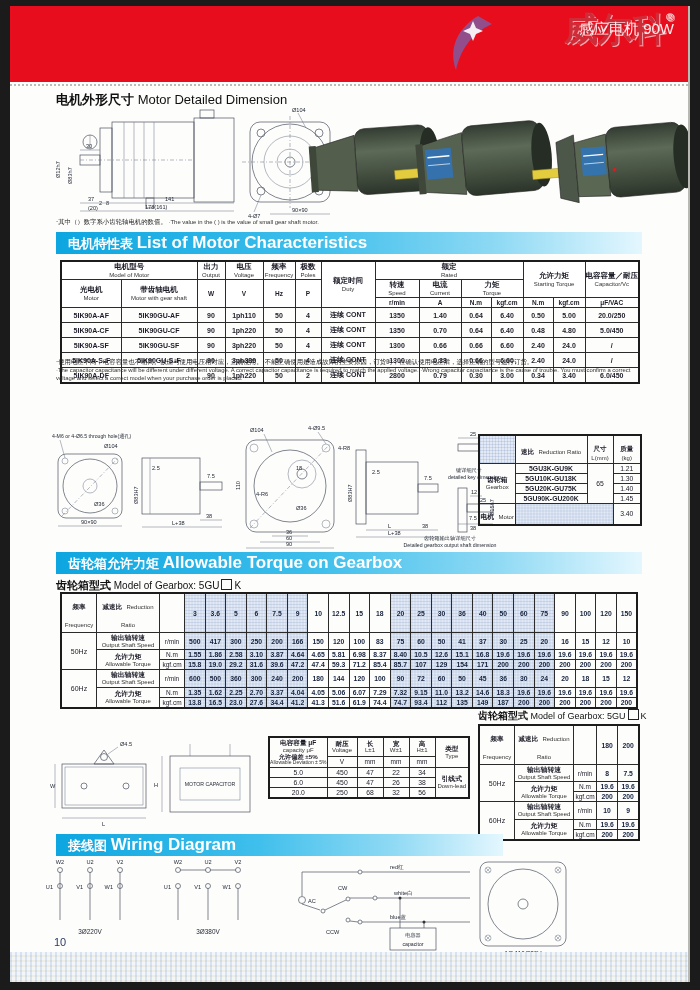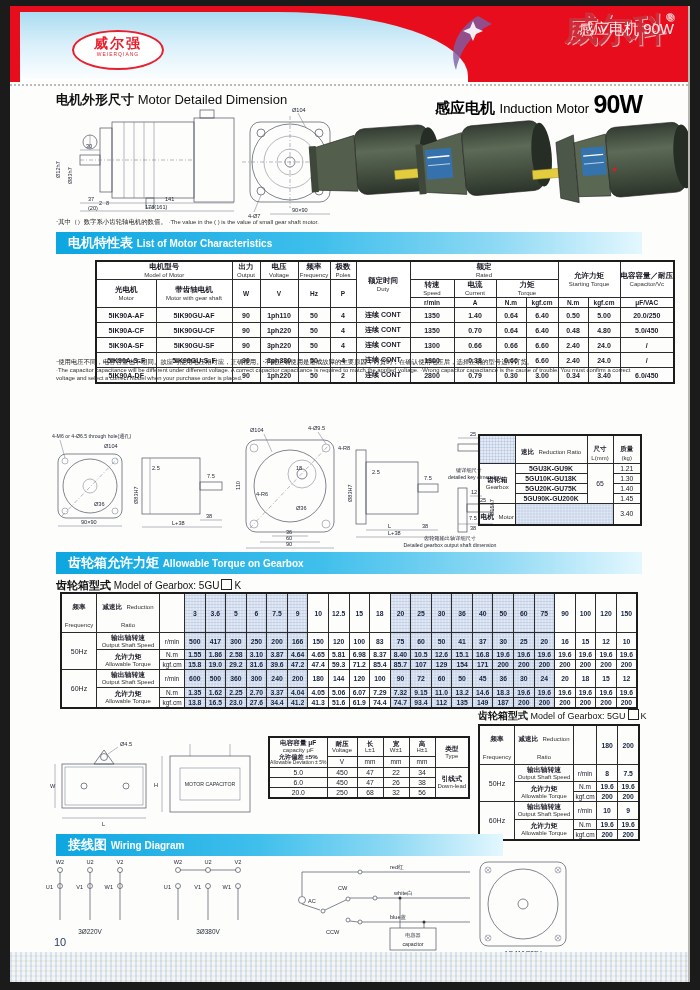--- a/index.html
+++ b/index.html
@@ -24,21 +24,21 @@
   .wm .reg{font-size:11px;color:#fff;vertical-align:top;}
   .hdr-cn{font-size:15px;opacity:.92;margin-top:-26px;}
   .hdr-en{font-size:17px;font-weight:normal;}
   .swirl{position:absolute;right:178px;top:8px;}
 
   
   .secbar{position:absolute;left:46px;height:22px;
           background:linear-gradient(90deg,#0da6e0 0%,#3fbfec 45%,#8ed9f4 75%,#e4f7fe 100%);
           color:#fff;font-size:13px;font-weight:bold;line-height:22px;padding-left:12px;
           box-sizing:border-box;}
-  .secbar .en{font-weight:bold;font-size:10px;}
+  .secbar .en{font-weight:bold;font-size:17px;}
   .title-line{font-size:13px;color:#111;}
   .title-line .cn{font-weight:bold;}
   .headline{position:absolute;right:46px;top:84px;text-align:right;color:#000;}
   .headline .cn{font-weight:bold;font-size:15px;}
   .headline .en{font-size:13px;}
   .headline .pw{font-size:25px;font-weight:bold;letter-spacing:-1px;}
 
   
   table{border-collapse:collapse;table-layout:fixed;}
   th,td{border:1px solid #2b2b2b;text-align:center;vertical-align:middle;
@@ -80,47 +80,36 @@
       background-image:repeating-linear-gradient(90deg,rgba(90,140,200,.18) 0 2px,transparent 2px 5px),
                        repeating-linear-gradient(0deg,rgba(200,170,90,.12) 0 2px,transparent 2px 5px);}
   .pagenum{position:absolute;left:44px;top:930px;font-size:11px;color:#2b3c63;}
 </style>
 </head>
 <body>
 
 <div class="page">
 
   <div class="hdr">
-    <div class="hdr-blue">
-      <div class="logo-oval">
-        <div class="logo-cn">威尔强</div>
-        <div class="logo-en">WEIERQIANG</div>
-      </div>
-    </div>
     <svg class="swirl" width="70" height="60" viewBox="0 0 70 60">
       <path d="M38 2 C18 14 8 34 16 56 C20 38 30 20 52 10 Z" fill="#7c5ea8" opacity=".8"></path>
       <path d="M30 14 l3 -7 3 7 7 3 -7 3 -3 7 -3 -7 -7 -3 Z" fill="#fff" opacity=".9"></path>
     </svg>
     <div class="hdr-right">
       <div class="wm">
         <span>威尔科</span><span class="reg">®</span>
       </div>
       <div class="hdr-cn">感应电机 90W</div>
     </div>
   </div>
   <div class="abs" style="left:0;top:78px;width:100%;border-top:2px dotted #bbb;"></div>
 
   <div class="abs title-line" style="left:46px;top:85px;">
     <span class="cn">电机外形尺寸</span>
     <span>Motor Detailed Dimension</span>
-  </div>
-  <div class="headline">
-    <span class="cn">感应电机</span>
-    <span class="en">Induction Motor</span>
-    <span class="pw">90W</span>
   </div>
 
   <svg class="abs" style="left:40px;top:102px;" width="210" height="106" viewBox="0 0 210 106">
     <rect x="62" y="14" width="82" height="76" class="ln"></rect>
     <line x1="74" y1="14" x2="74" y2="90" class="lnt"></line>
       <line x1="84" y1="14" x2="84" y2="90" class="lnt"></line>
     <line x1="94" y1="14" x2="94" y2="90" class="lnt"></line>
       <line x1="104" y1="14" x2="104" y2="90" class="lnt"></line>
     <rect x="50" y="20" width="12" height="64" class="ln"></rect>
     <rect x="30" y="47" width="20" height="10" class="ln"></rect>
@@ -206,21 +195,21 @@
   <div class="abs notes" style="left:46px;top:212px;">
     <span>·其中（）数字系小齿轮轴电机的数值。</span>
     <span class="en">·The value in the ( ) is the value of small gear shaft motor.</span>
   </div>
 
   <div class="secbar" style="top:226px;width:586px;">
     <span>电机特性表</span>
     <span class="en">List of Motor Characteristics</span>
   </div>
 
-  <table id="char-tbl" class="abs t-outer" style="left:50px;top:254px;width:578px;margin-left:35px;">
+  <table id="char-tbl" class="abs t-outer" style="left:50px;top:254px;width:578px;">
     <colgroup>
       <col style="width:60px">
         <col style="width:76px">
         <col style="width:28px">
         <col style="width:38px">
       <col style="width:32px">
         <col style="width:26px">
         <col style="width:54px">
         <col style="width:44px">
       <col style="width:42px">

